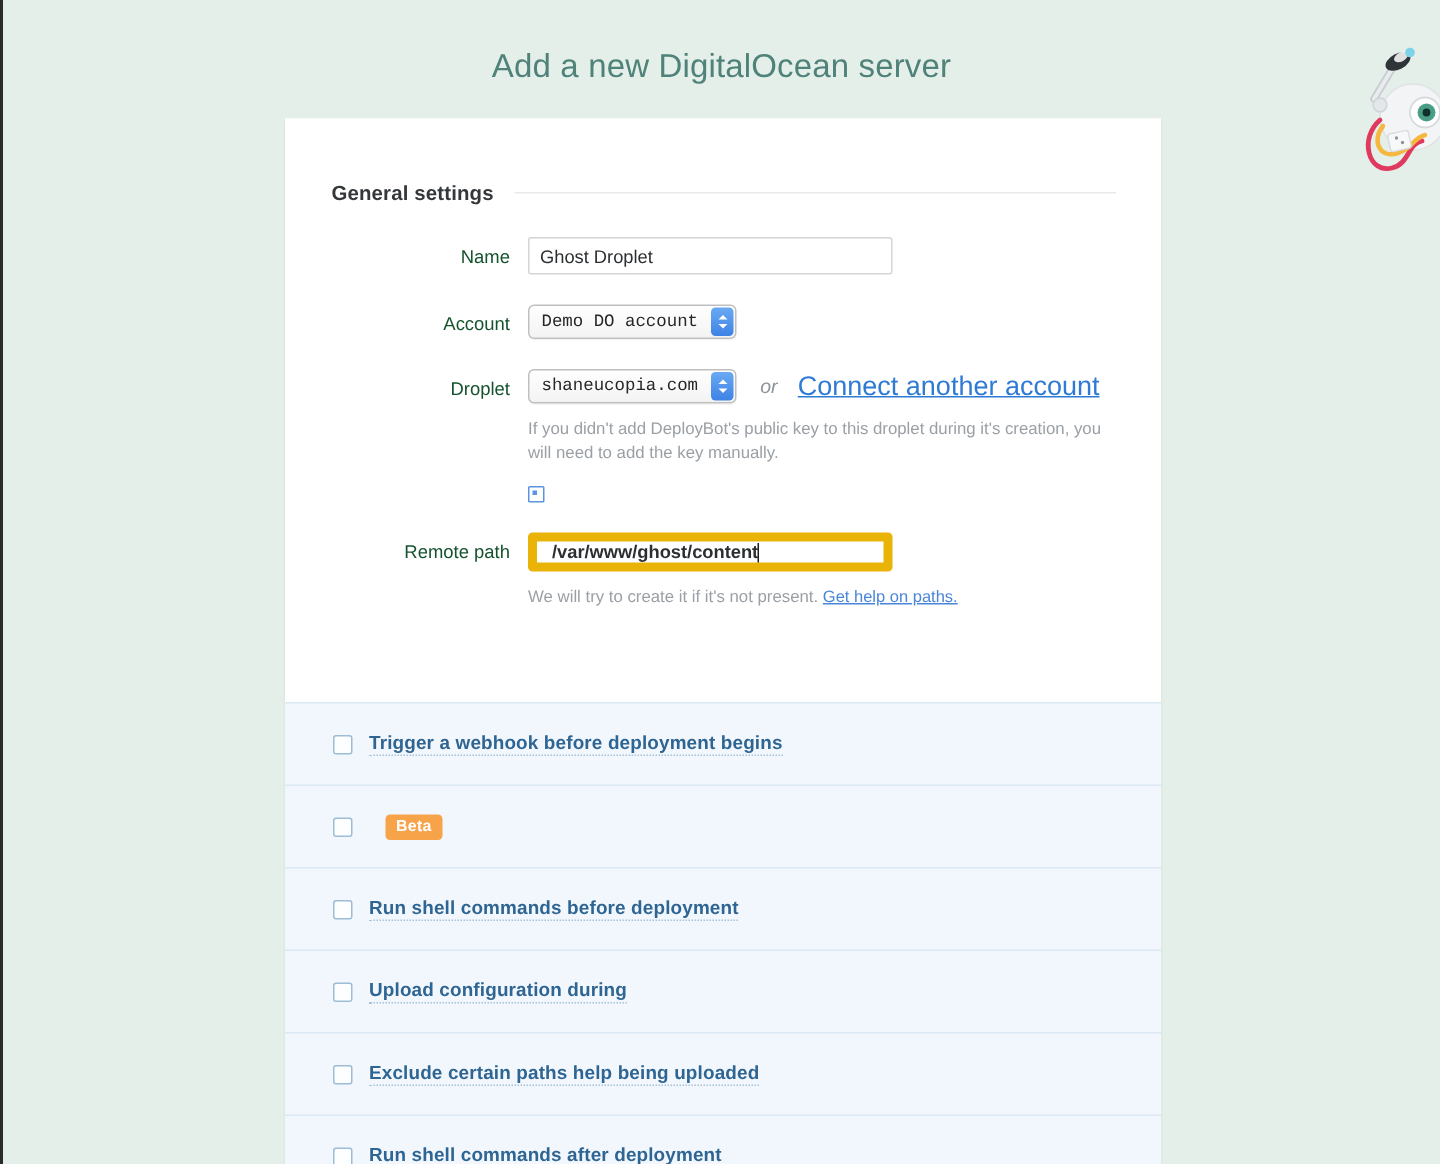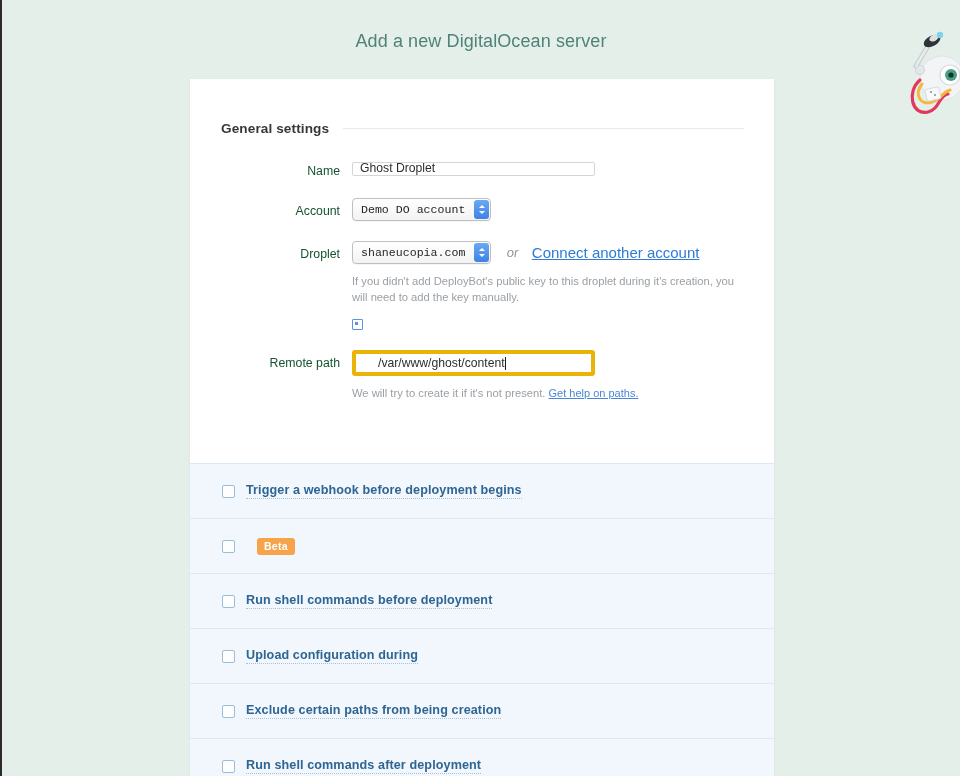--- a/index.html
+++ b/index.html
@@ -20,21 +20,21 @@
     height: 776px;
     box-sizing: border-box;
     border-left: 2px solid #2b2b2b;
     background: #e4efea;
     overflow: hidden;
   }
 
   
   .page-title {
     text-align: center;
-    font-size: 18px;
+    font-size: 22px;
     color: #4f8279;
     padding-top: 31px;
     letter-spacing: 0.1px;
     font-weight: 400;
   }
 
   
   .mascot {
     position: absolute;
     top: 22px;
@@ -94,21 +94,21 @@
     box-sizing: border-box;
     white-space: nowrap;
   }
   .frow .fld {
     flex: 1 1 auto;
     min-width: 0;
   }
 
   .text-input {
     width: 243px;
-    height: 14px;
+    height: 25px;
     box-sizing: border-box;
     border: 1px solid #d5d5d5;
     border-radius: 2px;
     background: #fff;
     font-family: "Liberation Sans", sans-serif;
     font-size: 12.2px;
     color: #2c2f31;
     padding: 0 7px;
     line-height: 23px;
     outline: none;
@@ -128,23 +128,24 @@
     height: 26px;
     box-sizing: border-box;
     border: 1px solid #d5d5d5;
     border-radius: 2px;
     background: #fff;
     padding: 0 7px;
     font-size: 12.2px;
     color: #2c2f31;
   }
   .input-shell.focused {
-    border: 4px solid #eab308;
+    border: 6px solid #eab308;
     border-radius: 3px;
-    padding: 0 22px;
+    padding: 0 10px;
+    font-weight: bold;
   }
 
   
   .sel {
     display: inline-flex;
     align-items: center;
     height: 21px;
     border: 1px solid #bfbfbf;
     border-radius: 4px;
     background: linear-gradient(#ffffff, #f3f3f3);
@@ -186,21 +187,21 @@
 
   .or-text {
     font-size: 13px;
     color: #8e9499;
     margin: 0 9px 0 11px;
     vertical-align: middle;
     font-style: italic;
   }
   .link {
     color: #2f7bd4;
-    font-size: 15px;
+    font-size: 18px;
     text-decoration: underline;
     cursor: pointer;
     vertical-align: middle;
   }
   .hint {
     font-size: 11.2px;
     color: #9aa0a5;
     line-height: 16px;
     margin-top: 9px;
     max-width: 390px;
@@ -398,21 +399,21 @@
       <div class="acc-row">
         <span class="acc-cb"></span>
         <span class="acc-label">Run shell commands before deployment</span>
       </div>
       <div class="acc-row">
         <span class="acc-cb"></span>
         <span class="acc-label">Upload configuration during</span>
       </div>
       <div class="acc-row">
         <span class="acc-cb"></span>
-        <span class="acc-label">Exclude certain paths from being creation</span>
+        <span class="acc-label">Exclude certain paths help being uploaded</span>
       </div>
       <div class="acc-row">
         <span class="acc-cb"></span>
         <span class="acc-label">Run shell commands after deployment</span>
       </div>
       <div class="acc-row">
         
         
       </div>
     </div>

